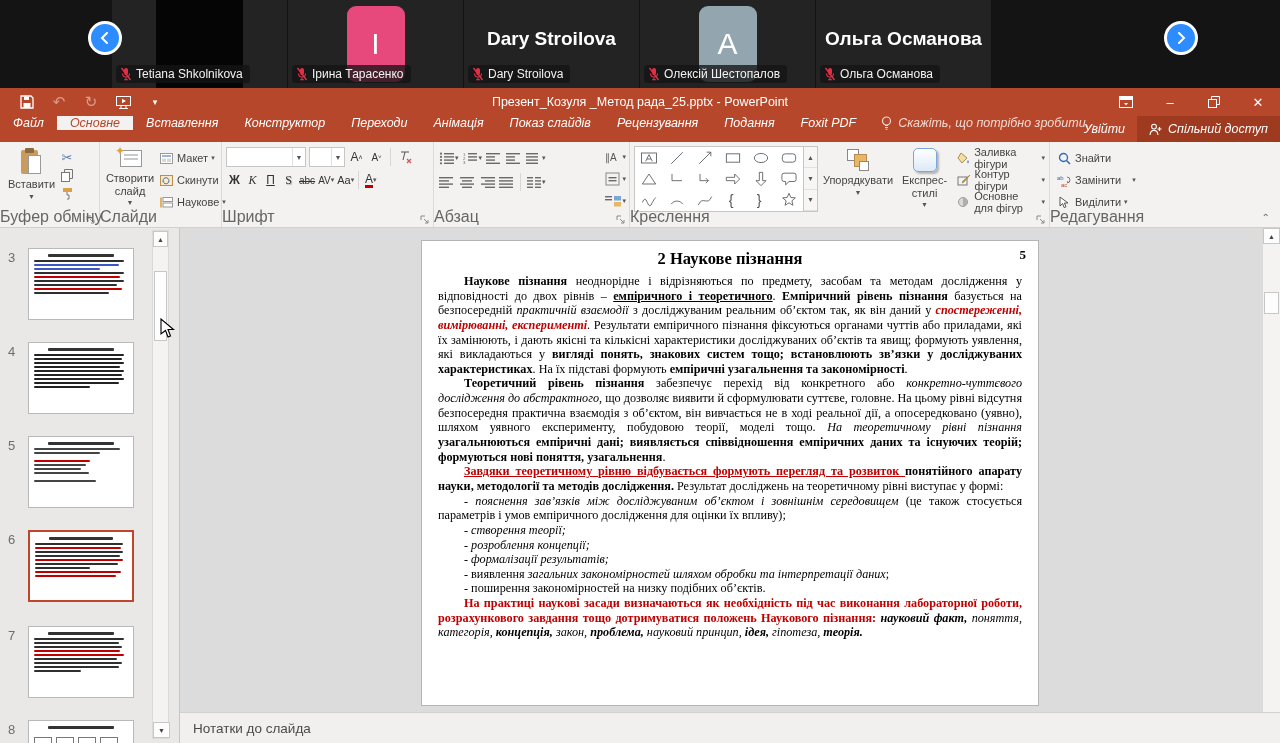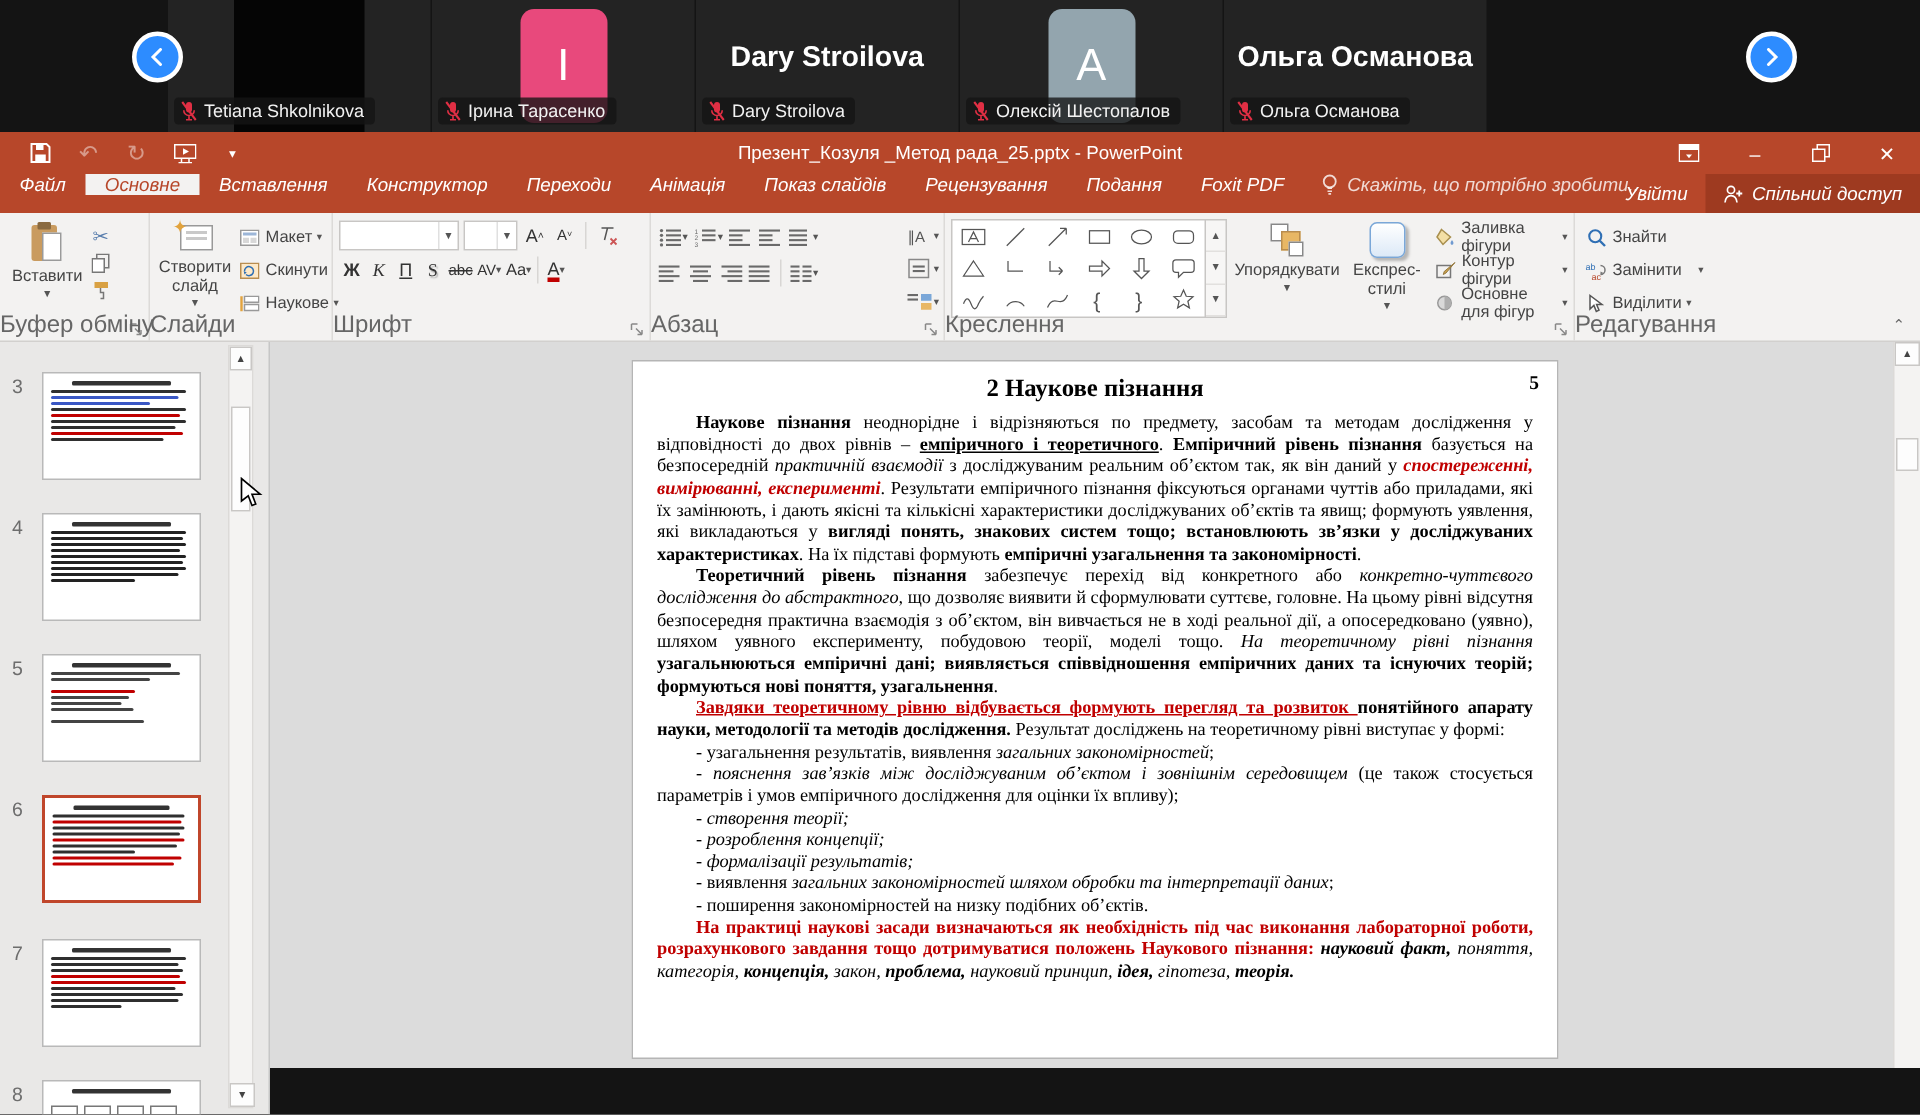--- a/index.html
+++ b/index.html
@@ -815,34 +815,36 @@
 
     <div class="right-col">
       <div class="editor">
         <div class="slide-canvas">
           <div class="slide-num">5</div>
           <div class="slide-title">2 Наукове пізнання</div>
           <div class="slide-body" id="slide-body">
               <p class="spara"><span class="run-b ">Наукове пізнання</span><span> неоднорідне і відрізняються по предмету, засобам та методам дослідження у відповідності до двох рівнів – </span><span class="run-b run-u">емпіричного і теоретичного</span><span>. </span><span class="run-b ">Емпіричний рівень пізнання</span><span> базується на безпосередній </span><span class="run-i ">практичній взаємодії</span><span> з досліджуваним реальним об’єктом так, як він даний у </span><span class="run-b run-i " style="color: rgb(192, 0, 0);">спостереженні, вимірюванні, експерименті</span><span>. Результати емпіричного пізнання фіксуються органами чуттів або приладами, які їх замінюють, і дають якісні та кількісні характеристики досліджуваних об’єктів та явищ; формують уявлення, які викладаються у </span><span class="run-b ">вигляді понять, знакових систем тощо; встановлюють зв’язки у досліджуваних характеристиках</span><span>. На їх підставі формують </span><span class="run-b ">емпіричні узагальнення та закономірності</span><span>.</span></p>
               <p class="spara"><span class="run-b ">Теоретичний рівень пізнання</span><span> забезпечує перехід від конкретного або </span><span class="run-i ">конкретно-чуттєвого дослідження до абстрактного</span><span>, що дозволяє виявити й сформулювати суттєве, головне. На цьому рівні відсутня безпосередня практична взаємодія з об’єктом, він вивчається не в ході реальної дії, а опосередковано (уявно), шляхом уявного експерименту, побудовою теорії, моделі тощо. </span><span class="run-i ">На теоретичному рівні пізнання</span><span> </span><span class="run-b ">узагальнюються емпіричні дані; виявляється співвідношення емпіричних даних та існуючих теорій; формуються нові поняття, узагальнення</span><span>.</span></p>
               <p class="spara"><span class="run-b run-u" style="color: rgb(192, 0, 0);">Завдяки теоретичному рівню відбувається формують перегляд та розвиток </span><span class="run-b ">понятійного апарату науки, методології та методів дослідження.</span><span> Результат досліджень на теоретичному рівні виступає у формі:</span></p>
-              <p class="spara"><span>- узагальнення результатів, виявлення </span><span class="run-i ">загальних закономірностей</span><span>;</span></p>
               <p class="spara"><span>- </span><span class="run-i ">пояснення зав’язків між досліджуваним об’єктом і зовнішнім середовищем</span><span> (це також стосується параметрів і умов емпіричного дослідження для оцінки їх впливу);</span></p>
               <p class="spara"><span>- </span><span class="run-i ">створення теорії;</span></p>
               <p class="spara"><span>- </span><span class="run-i ">розроблення концепції;</span></p>
               <p class="spara"><span>- </span><span class="run-i ">формалізації результатів;</span></p>
               <p class="spara"><span>- виявлення </span><span class="run-i ">загальних закономірностей шляхом обробки та інтерпретації даних</span><span>;</span></p>
               <p class="spara"><span>- поширення закономірностей на низку подібних об’єктів.</span></p>
               <p class="spara"><span class="run-b " style="color: rgb(192, 0, 0);">На практиці наукові засади визначаються як необхідність під час виконання лабораторної роботи, розрахункового завдання тощо дотримуватися положень Наукового пізнання: </span><span class="run-b run-i ">науковий факт, </span><span class="run-i ">поняття, категорія, </span><span class="run-b run-i ">концепція, </span><span class="run-i ">закон, </span><span class="run-b run-i ">проблема, </span><span class="run-i ">науковий принцип, </span><span class="run-b run-i ">ідея, </span><span class="run-i ">гіпотеза, </span><span class="run-b run-i ">теорія.</span></p>
             </div>
         </div>
         <div class="escroll">
           <div class="scroll-arrow" style="width:17px;">▲</div>
           <div class="pthumb"></div>
         </div>
       </div>
+      <div class="notes-bar">
+        <span>Нотатки до слайда</span>
+      </div>
     </div>
   </div>
 
   <svg class="cursor" width="16" height="22" viewBox="0 0 16 22">
     <path d="M1 1 L1 16 L5.5 12.5 L8 19 L10.5 18 L8 11.5 L13.5 11.5 Z" fill="#fff" stroke="#000" stroke-width="1.1"></path>
   </svg>
 </div>
 
 </body></html>

